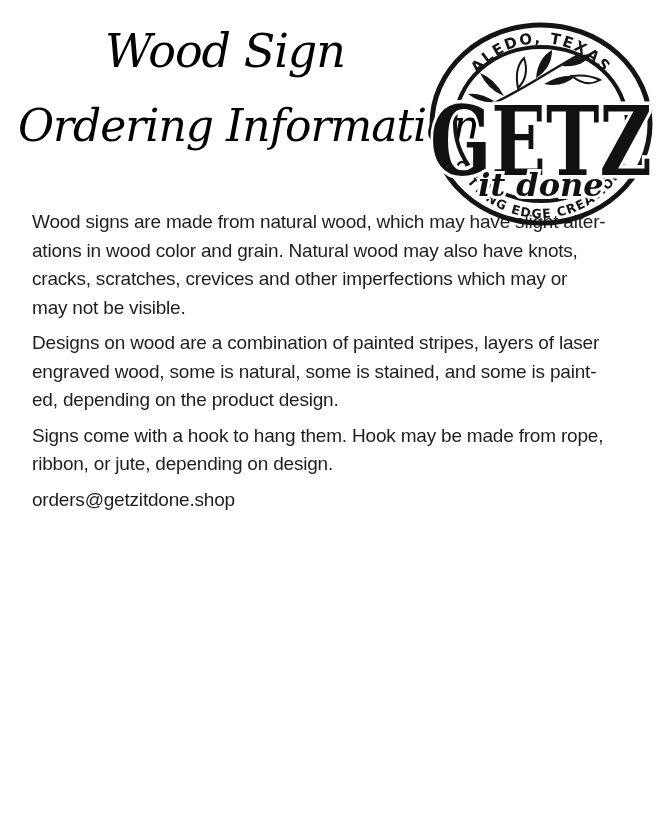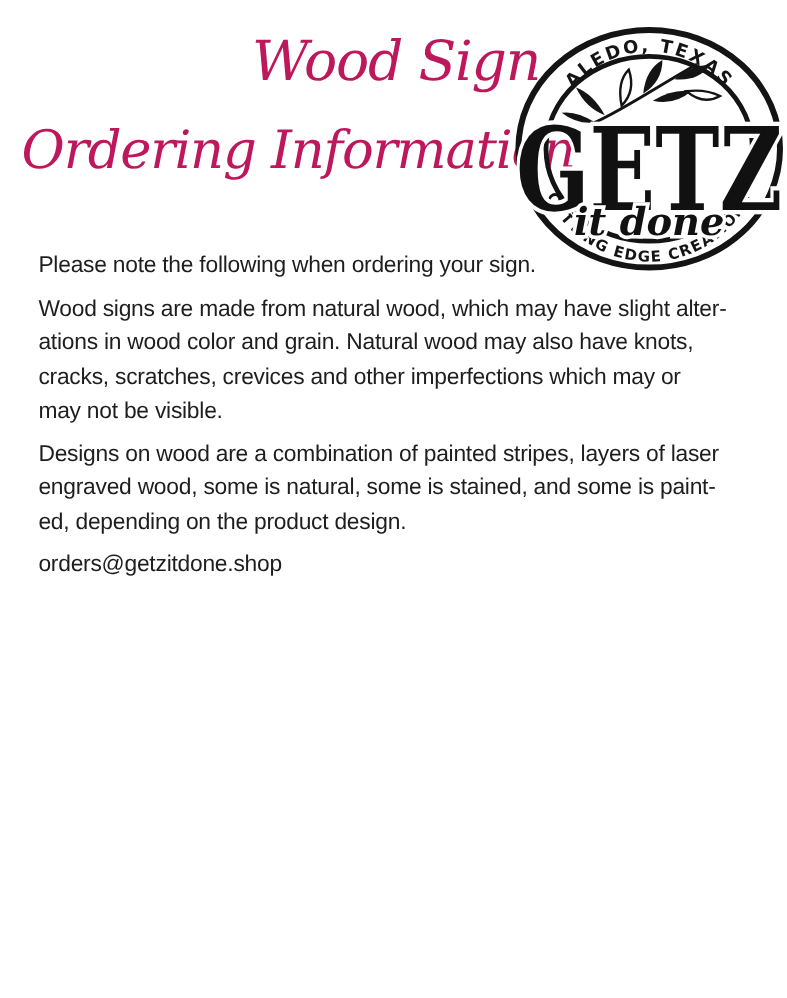--- a/index.html
+++ b/index.html
@@ -12,23 +12,23 @@
     position: relative;
   }
   .page { width: 656px; height: 832px; position: relative; }
 
   
   .header { position: relative; height: 206px; }
   .script-title {
     position: absolute;
     font-family: "DejaVu Serif", serif;
     font-style: italic;
-    color: #be185d;
+    color: #000000;
     white-space: nowrap;
-    text-align: right;
+    text-align: center;
     letter-spacing: -1px;
   }
   .title-line1 { top: 24px; left: 0; width: 450px; font-size: 46px; }
   .title-line2 { top: 100px; left: 0; width: 450px; font-size: 44px; margin-left: 18px; }
 
   
   .logo-badge {
     position: absolute;
     top: 20px; left: 426px;
     width: 230px; height: 210px;
@@ -120,24 +120,25 @@
         </g>
       </g>
 
       <text class="brand-text" x="115" y="155" text-anchor="middle" textLength="222" lengthAdjust="spacingAndGlyphs">GETZ</text>
 
       <text class="tagline-text" x="115" y="176" text-anchor="middle">it done</text>
     </svg>
   </div>
 
   <div class="content">
-    <p>Please note the following when ordering your sign.</p>
     <p>Wood signs are made from natural wood, which may have slight alter-
 ations in wood color and grain. Natural wood may also have knots,
 cracks, scratches, crevices and other imperfections which may or
 may not be visible.</p>
     <p>Designs on wood are a combination of painted stripes, layers of laser
 engraved wood, some is natural, some is stained, and some is paint-
 ed, depending on the product design.</p>
+    <p>Signs come with a hook to hang them. Hook may be made from rope,
+ribbon, or jute, depending on design.</p>
     <p>orders@getzitdone.shop</p>
   </div>
 
 </div>
 
 </body></html>

